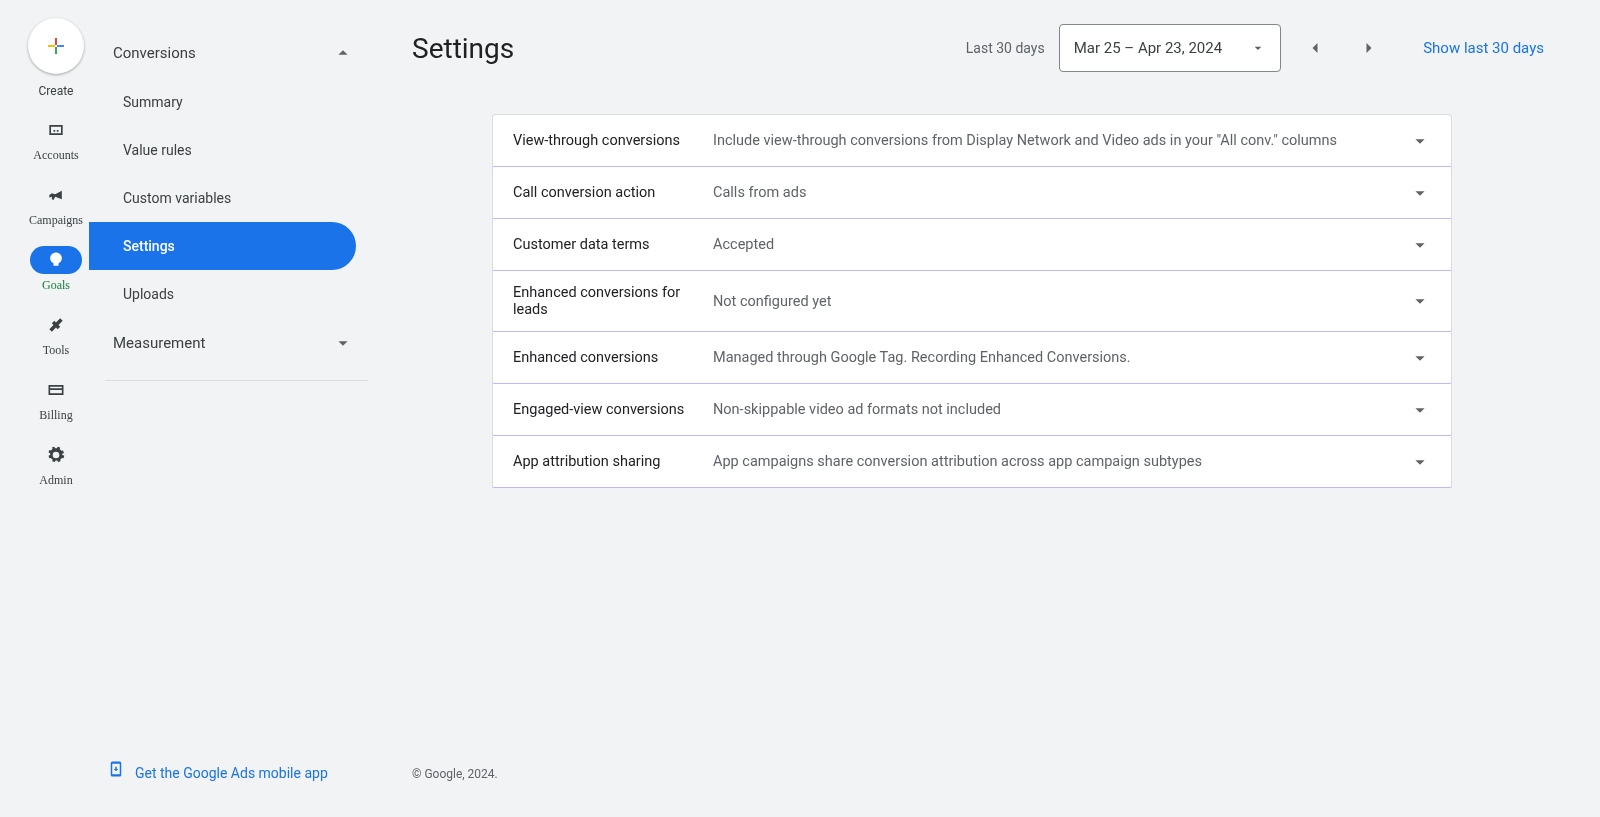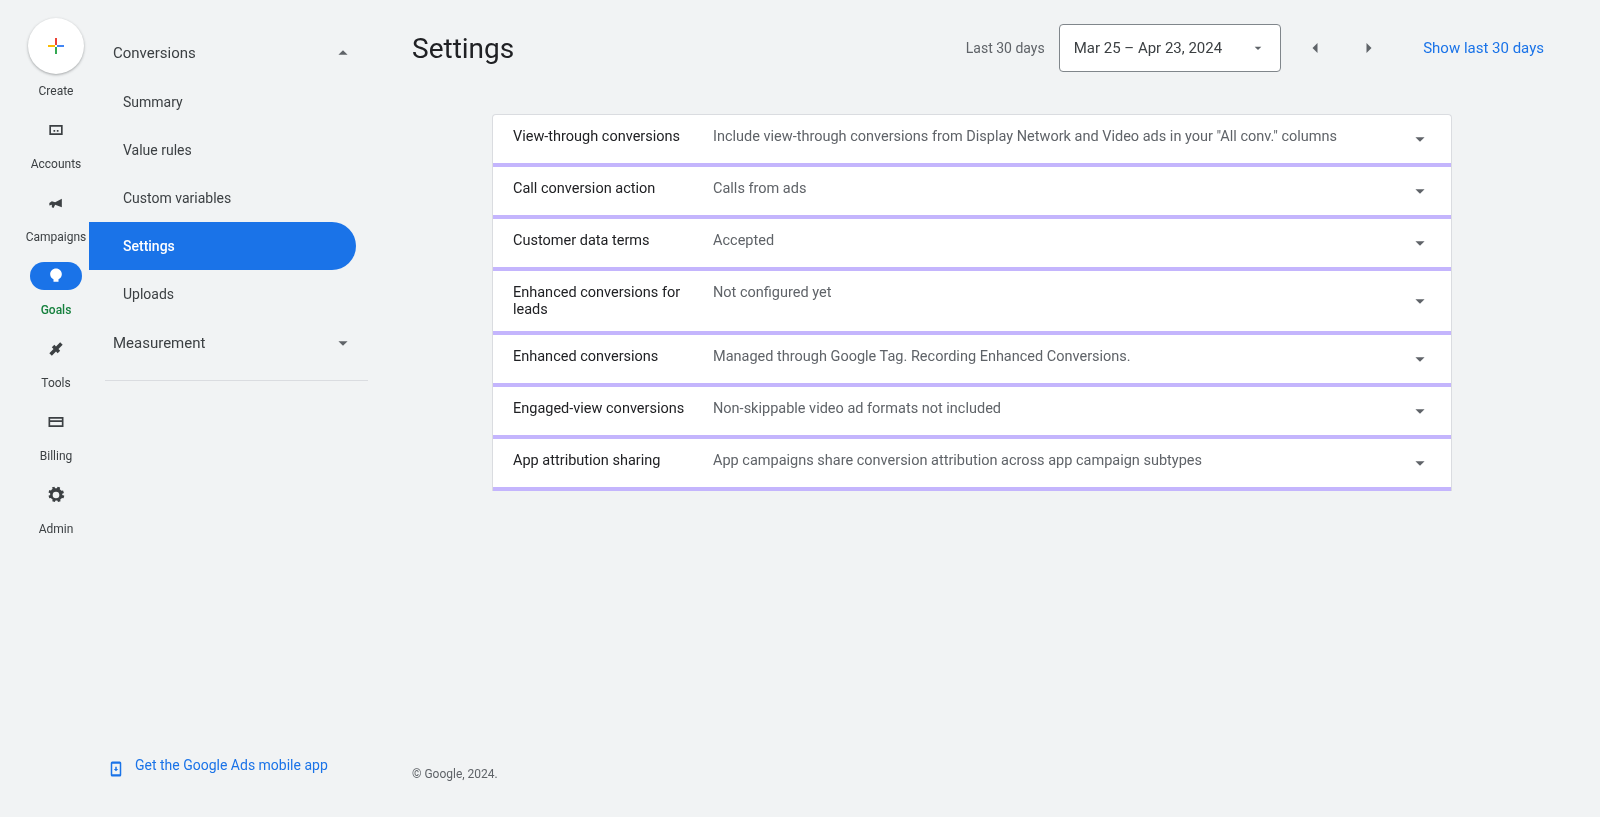--- a/index.html
+++ b/index.html
@@ -31,25 +31,26 @@
     width: 56px; height: 56px;
     border-radius: 50%;
     background: #fff;
     box-shadow: 0 1px 3px rgba(60,64,67,.3), 0 1px 2px rgba(60,64,67,.15);
     display: flex; align-items: center; justify-content: center;
     cursor: pointer;
   }
   .plus-icon { width: 24px; height: 24px; }
   .rail-item {
     display: flex; flex-direction: column; align-items: center;
-    gap: 13px;
+    gap: 4px;
     cursor: pointer;
     font-size: 12px;
     color: #3c4043;
     width: 100%;
+    font-family: Liberation Serif, serif;
   }
   .rail-item .pill {
     width: 52px; height: 28px;
     border-radius: 14px;
     display: flex; align-items: center; justify-content: center;
   }
   .rail-item.active .pill { background: #1a73e8; color: #fff; }
   .rail-item.active .pill svg { fill: #fff; }
   .rail-item.active { color: #15803d; font-weight: 500; }
   .rail-item svg { fill: #3c4043; width: 20px; height: 20px; }
@@ -75,21 +76,21 @@
     font-size: 14px;
     cursor: pointer;
     border-radius: 0 26px 26px 0;
     margin-right: 28px;
   }
   .side-sub.selected { background: #1a73e8; color: #fff; font-weight: 500; }
   .side-sep { height: 1px; background: #dadce0; margin: 12px 16px 0 16px; }
   .mobile-app {
     position: absolute;
     bottom: 36px; left: 18px;
-    display: flex; align-items: flex-start; gap: 10px;
+    display: flex; align-items: flex-end; gap: 10px;
     color: #1a73e8;
     font-size: 14px;
     cursor: pointer;
     margin-top: 10px;
   }
   .mobile-app svg { fill: #1a73e8; }
   
   .main {
     position: absolute;
     left: 384px;
@@ -119,22 +120,23 @@
   .settings-table {
     margin: 42px 0 0 80px;
     width: 960px;
     background: #fff;
     border: 1px solid #dadce0;
     border-radius: 4px 4px 0 0;
     border-bottom: none;
   }
   .settings-row {
     display: flex;
+    align-items: center;
     padding: 13px 20px;
-    border-bottom: 4px solid #c4b5fd;
+    border-bottom: 1px solid #c4b5fd;
     cursor: pointer;
     min-height: 52px;
   }
   .row-label { width: 200px; font-size: 14.5px; color: #202124; flex-shrink: 0; padding-right: 8px;}
   .row-value { flex: 1; font-size: 14.5px; color: #5f6368; }
   .row-chev { width: 22px; fill: #5f6368; flex-shrink: 0; }
   .copyright {
     position: absolute;
     bottom: 36px;
     left: 28px;

